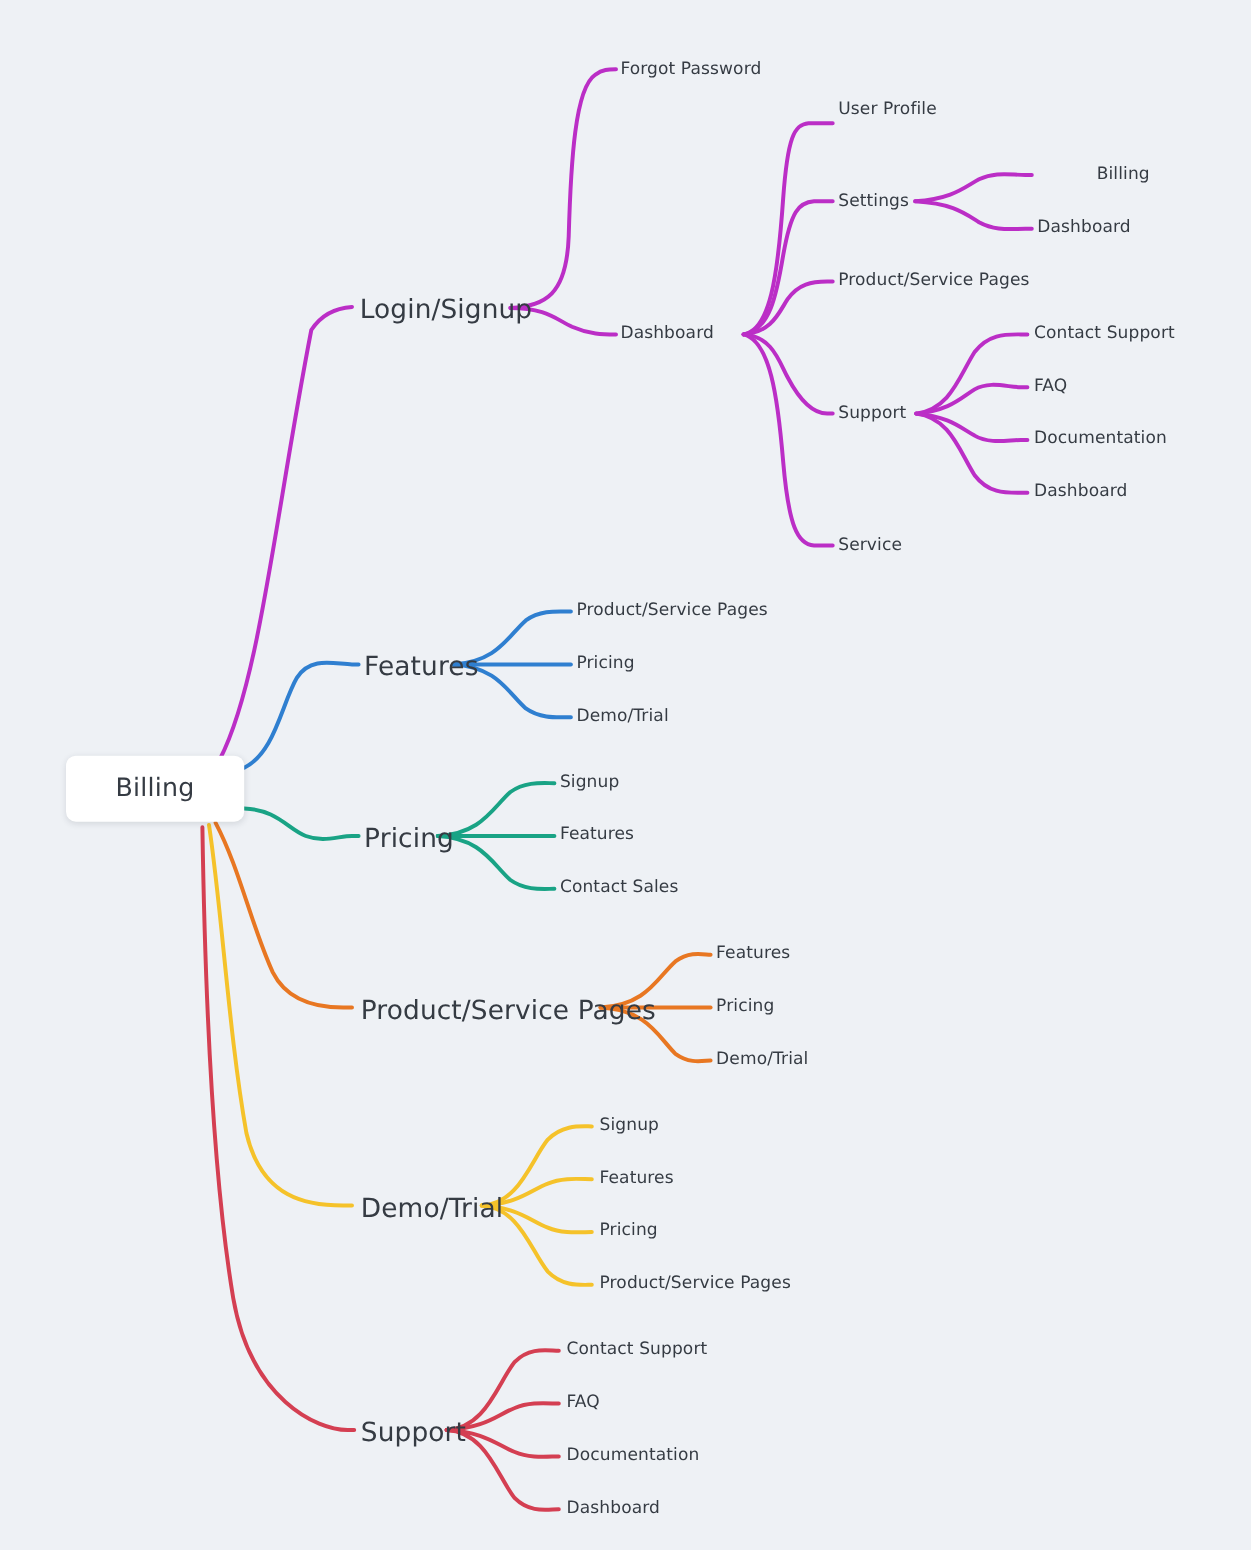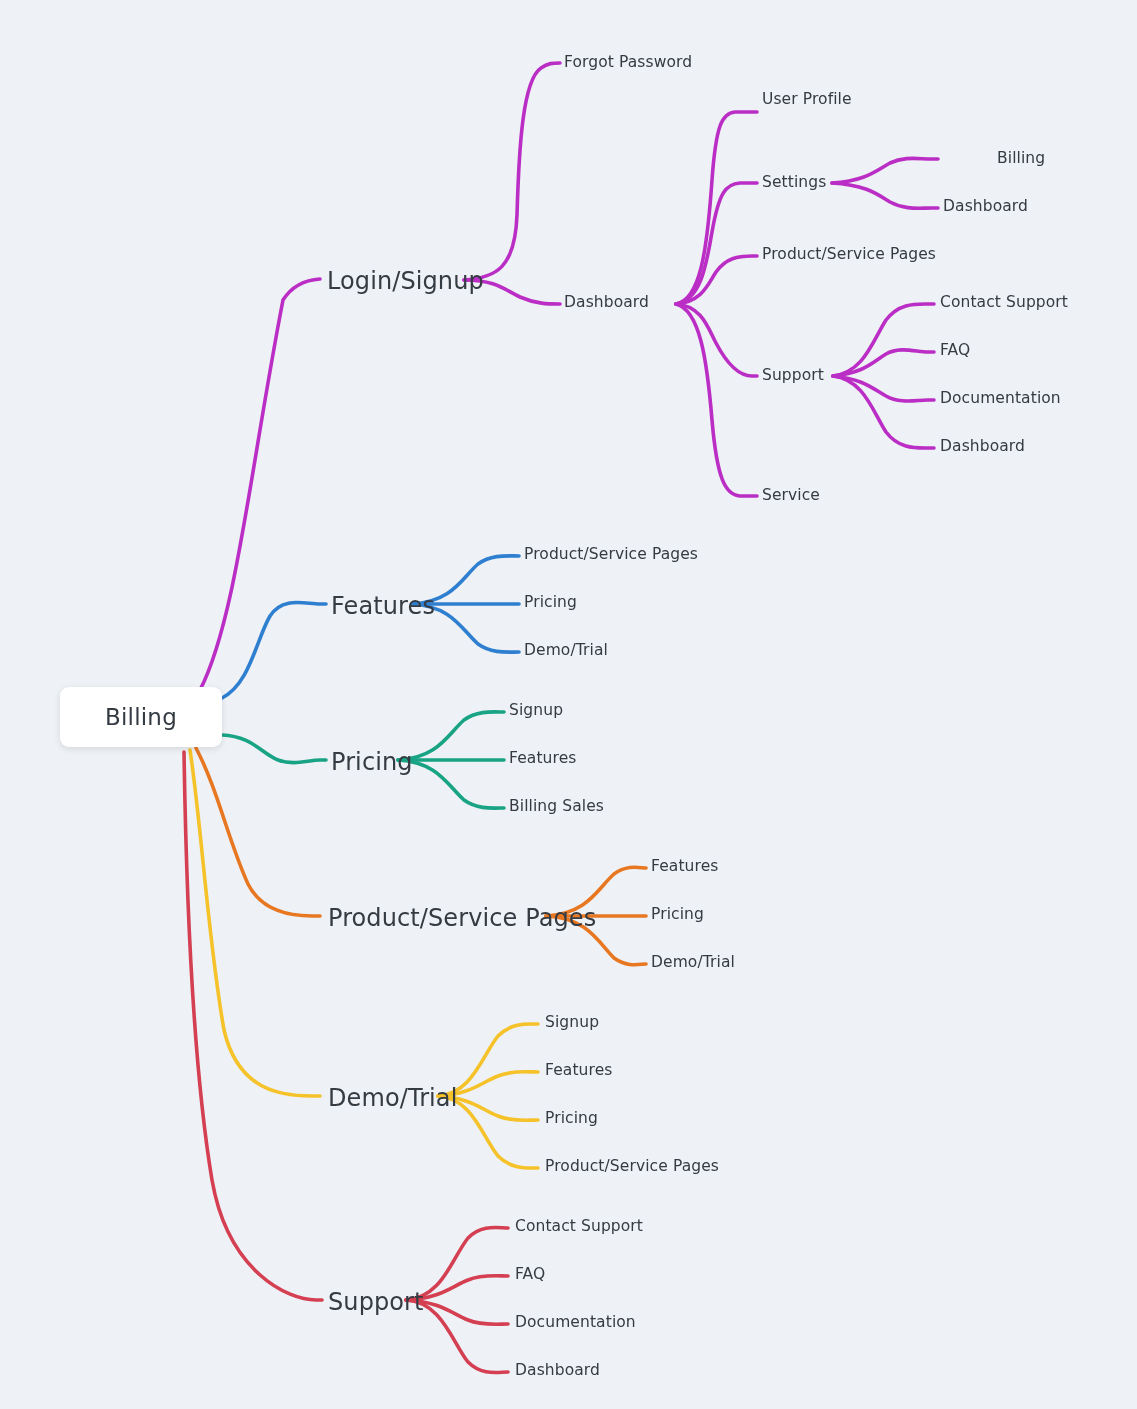--- a/index.html
+++ b/index.html
@@ -144,21 +144,21 @@
   <div class="node-label lvl2" style="left:524px; top:595px;">Pricing</div>
 
   <div class="node-label lvl2" style="left:524px; top:643px;">Demo/Trial</div>
 
   <div class="node-label lvl1" style="left:331px; top:750px;">Pricing</div>
 
   <div class="node-label lvl2" style="left:509px; top:703px;">Signup</div>
 
   <div class="node-label lvl2" style="left:509px; top:751px;">Features</div>
 
-  <div class="node-label lvl2" style="left:509px; top:799px;">Billing Sales</div>
+  <div class="node-label lvl2" style="left:509px; top:799px;">Contact Sales</div>
 
   <div class="node-label lvl1" style="left:328px; top:906px;">Product/Service Pages</div>
 
   <div class="node-label lvl2" style="left:651px; top:859px;">Features</div>
 
   <div class="node-label lvl2" style="left:651px; top:907px;">Pricing</div>
 
   <div class="node-label lvl2" style="left:651px; top:955px;">Demo/Trial</div>
 
   <div class="node-label lvl1" style="left:328px; top:1086px;">Demo/Trial</div>

